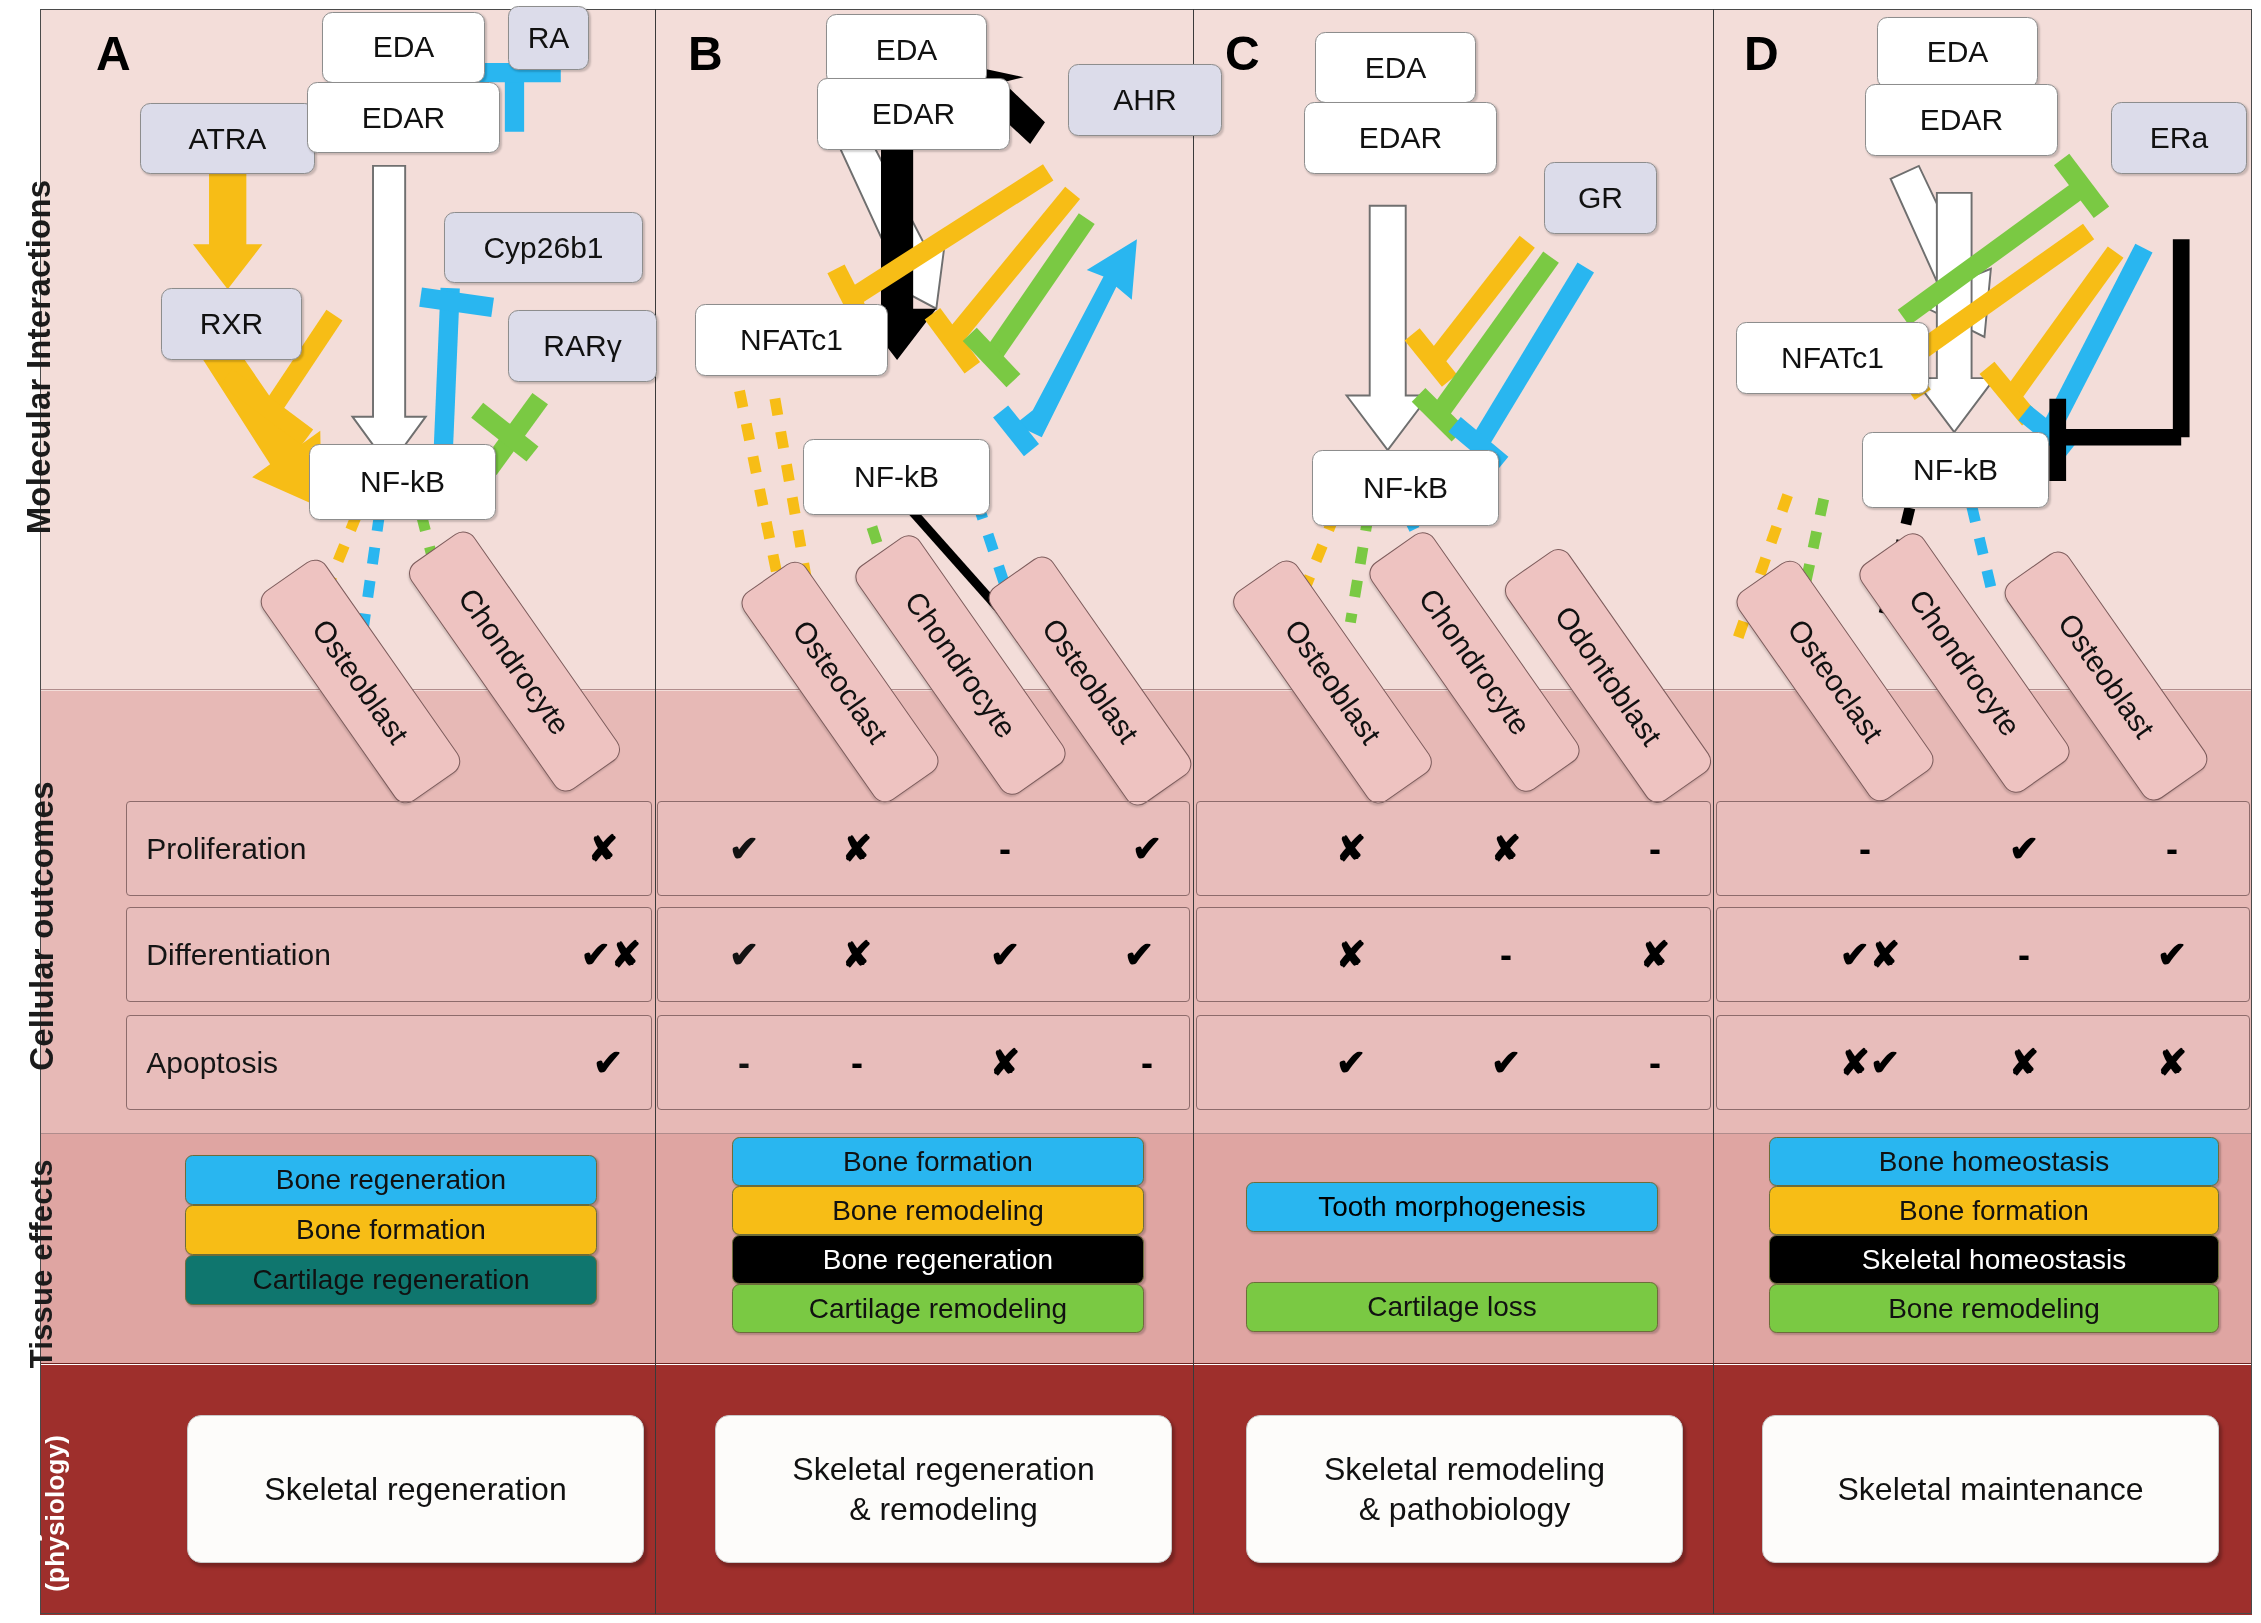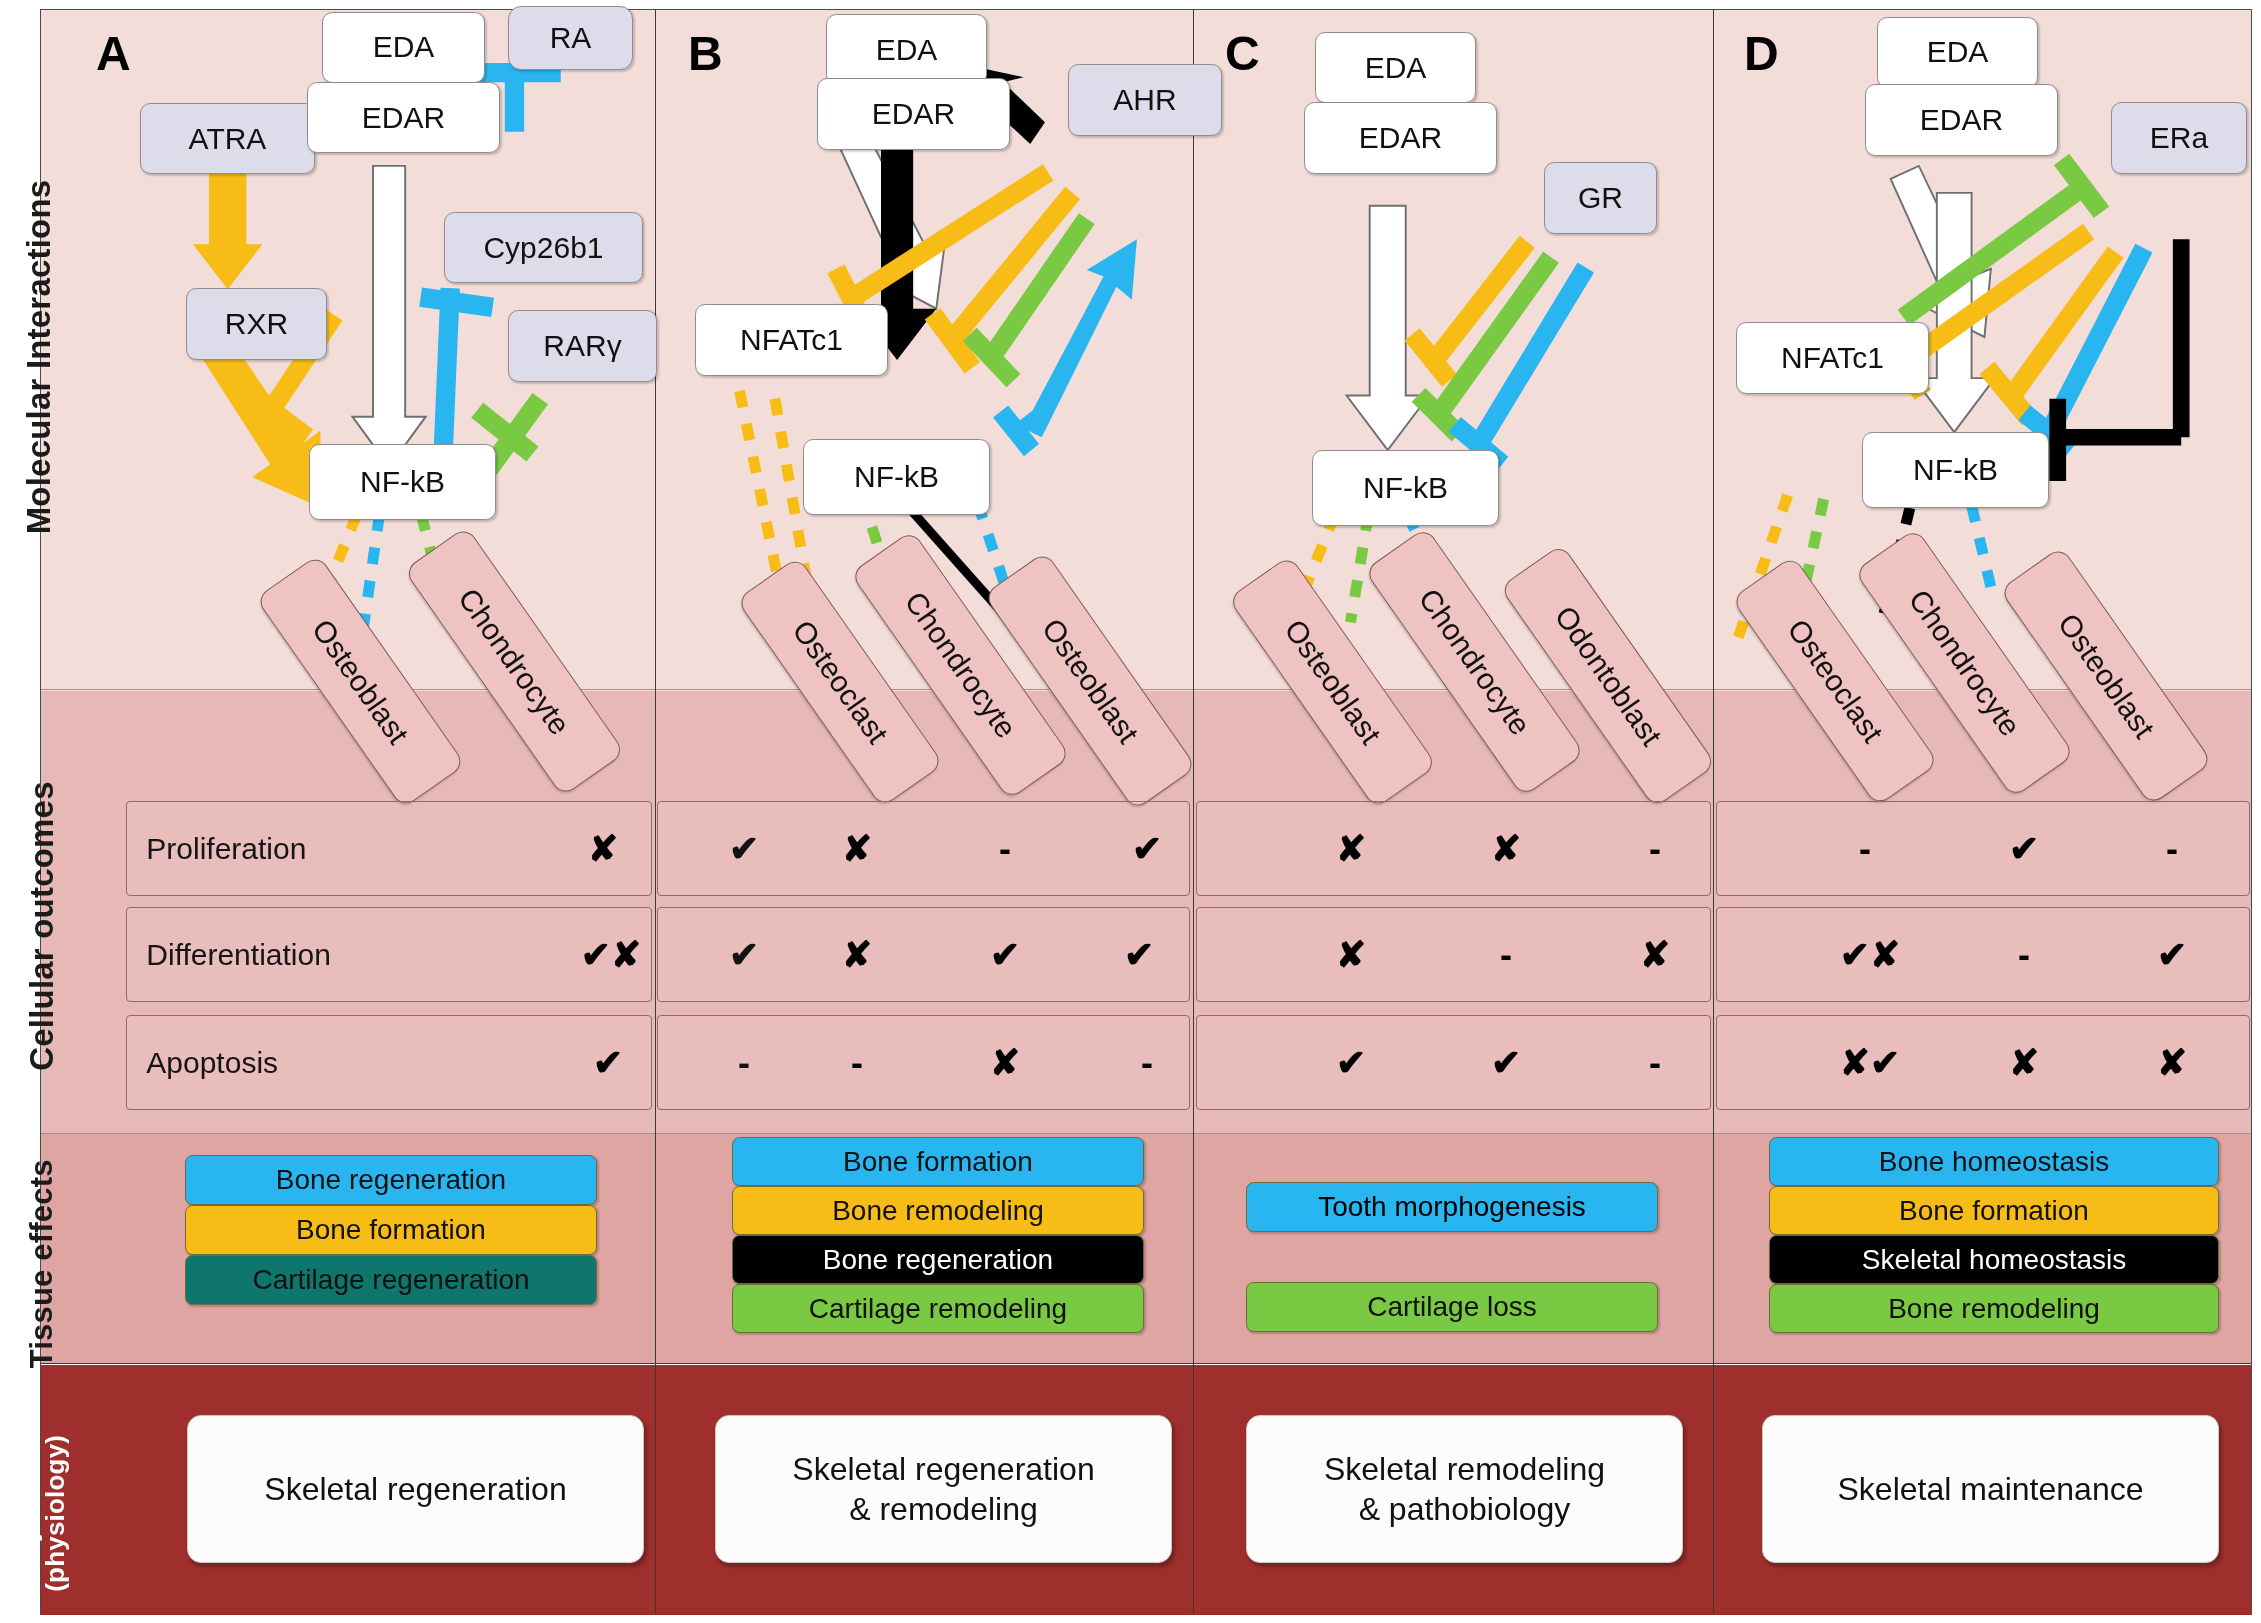--- a/index.html
+++ b/index.html
@@ -312,23 +312,23 @@
       <line x1="2970" y1="790" x2="2930" y2="954" stroke="#000"></line>
       <line x1="3066" y1="786" x2="3100" y2="930" stroke="#29b6f0"></line>
     </g>
   </svg>
 
   <div class="panel-letter" style="left:96px;top:26px;">A</div>
 
   <div class="node lav" style="left:140px;top:103px;width:175px;height:71px;">ATRA</div>
   <div class="node white" style="left:322px;top:11.6px;width:163px;height:71px;">EDA</div>
   <div class="node white" style="left:307px;top:82px;width:193px;height:71px;">EDAR</div>
-  <div class="node lav" style="left:508px;top:6.4px;width:125px;height:64px;border-radius:13px;">RA</div>
+  <div class="node lav" style="left:508px;top:6.4px;width:81px;height:64px;">RA</div>
   <div class="node lav" style="left:444px;top:212px;width:199px;height:71px;">Cyp26b1</div>
-  <div class="node lav" style="left:161px;top:288px;width:141px;height:72px;margin-left:25px;">RXR</div>
+  <div class="node lav" style="left:161px;top:288px;width:141px;height:72px;">RXR</div>
   <div class="node lav" style="left:508px;top:310px;width:149px;height:72px;">RARγ</div>
   <div class="node white" style="left:309px;top:444px;width:187px;height:76px;">NF-kB</div>
 
   <div class="celltile" style="left:232px;top:643px;width:257px;height:77px;">Osteoblast</div>
   <div class="celltile" style="left:376px;top:623px;width:277px;height:77px;">Chondrocyte</div>
 
   <div class="panel-letter" style="left:688px;top:26px;">B</div>
 
   <div class="node white" style="left:826px;top:14px;width:161px;height:71px;">EDA</div>
   <div class="node white" style="left:817px;top:78px;width:193px;height:72px;">EDAR</div>

